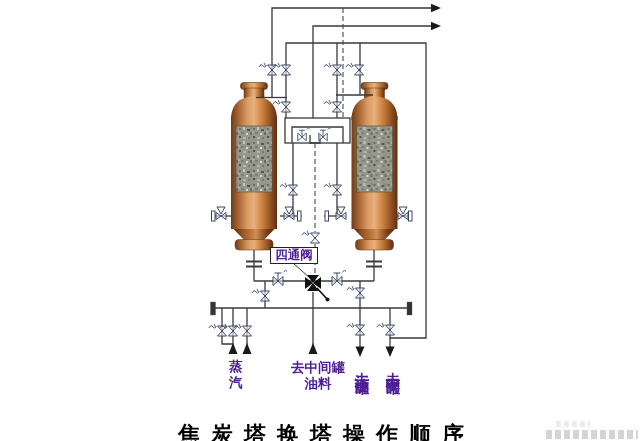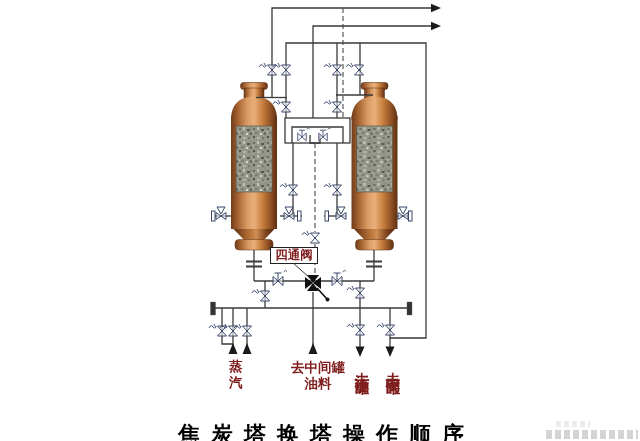--- a/index.html
+++ b/index.html
@@ -1,19 +1,19 @@
 <!DOCTYPE html>
 <html><head>
 <meta charset="utf-8">
 <style>
   html,body{margin:0;padding:0;background:#ffffff;}
   .stage{position:relative;width:640px;height:441px;background:#ffffff;overflow:hidden;
          font-family:"Liberation Serif", serif;}
   .stage svg{position:absolute;left:0;top:0;}
-  .lbl{position:absolute;color:#7f1d1d;font-weight:700;white-space:nowrap;}
+  .lbl{position:absolute;color:#4c1d95;font-weight:700;white-space:nowrap;}
   .lbl-fourway{left:270px;top:247px;width:46px;height:15px;border:1px solid #222;
                background:#fff;font-size:12.5px;line-height:14px;text-align:center;}
   .lbl-cw{left:189px;top:359px;font-size:13.5px;line-height:15.5px;letter-spacing:1px;}
   .lbl-steam{left:229px;top:359px;font-size:13.5px;line-height:15.5px;}
   .lbl-feed{left:283px;top:360px;width:70px;text-align:center;font-size:13.5px;line-height:16px;}
   .lbl-vert{font-size:14.5px;writing-mode:vertical-rl;text-orientation:upright;
             letter-spacing:3px;height:90px;}
   .lbl-slop{left:352px;top:360px;}
   .lbl-inter{left:383px;top:360px;}
   .lbl-title{left:178px;top:420px;font-size:22px;letter-spacing:11px;color:#000;}

